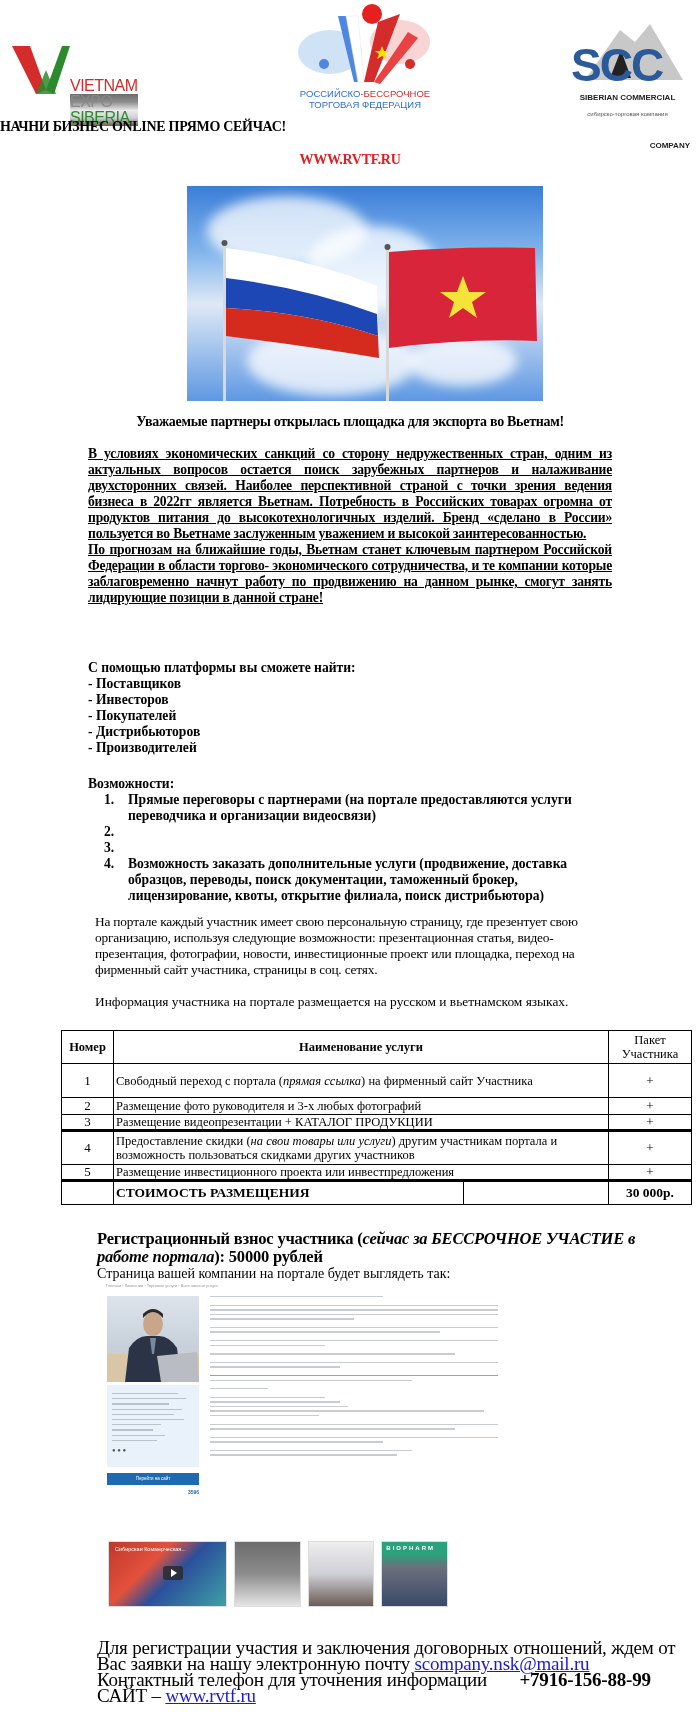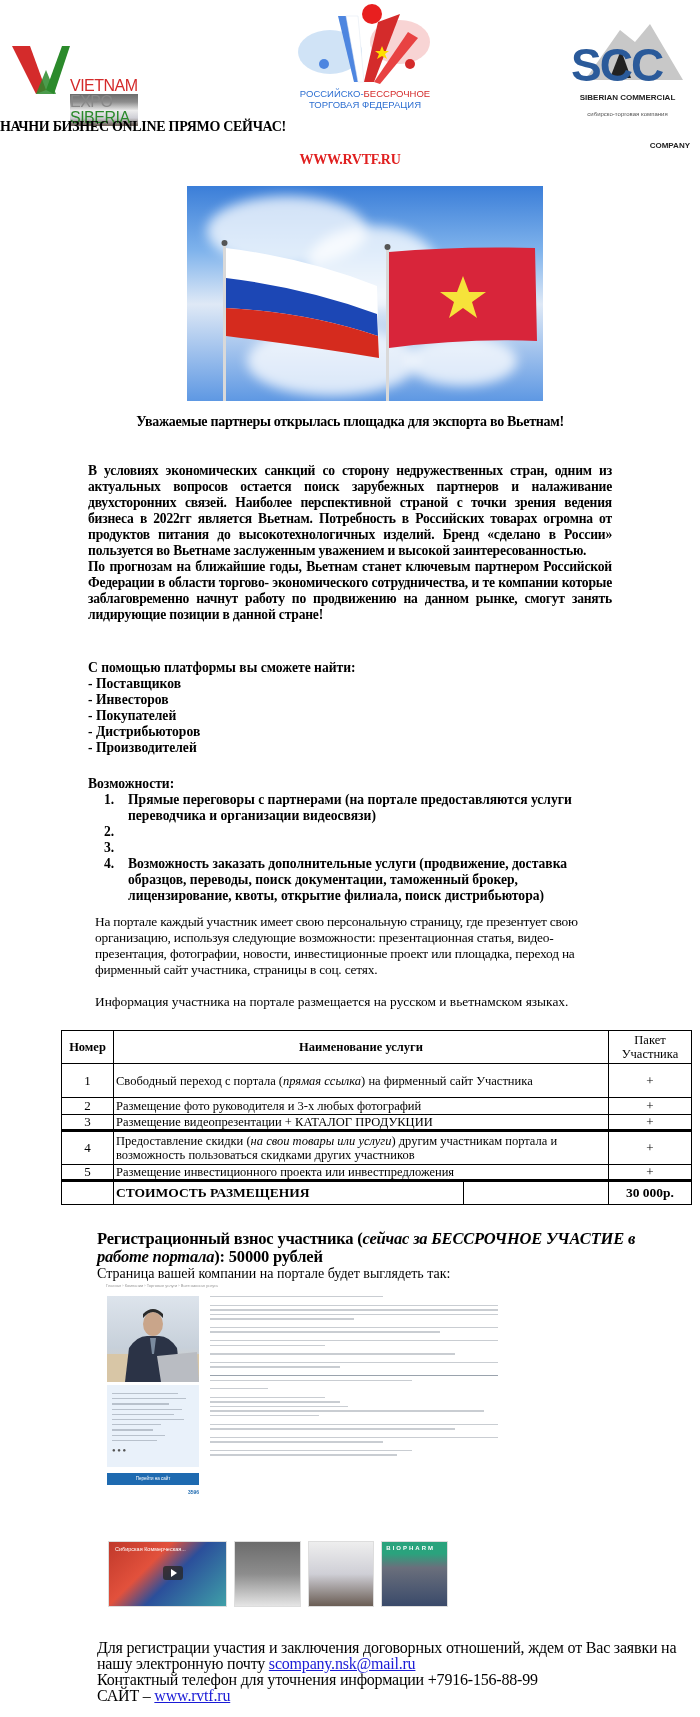--- a/index.html
+++ b/index.html
@@ -32,21 +32,21 @@
   .site-url { left: 0; top: 152px; width: 700px; text-align: center; font-weight: bold; font-size: 14px; color: #e02020; letter-spacing: -0.3px; }
 
   
   .flags { left: 187px; top: 186px; width: 356px; height: 215px; overflow: hidden;
     background: linear-gradient(180deg, #3b7ed8 0%, #7fb3ec 30%, #dfe9f6 55%, #5e98e3 100%); }
   .flags .cloud { position: absolute; border-radius: 50%; background: rgba(255,255,255,0.75); filter: blur(6px); }
 
   
   .intro-title { left: 0; top: 414px; width: 700px; text-align: center; font-weight: bold; font-size: 14px; letter-spacing: -0.3px; }
   .para { left: 88px; width: 524px; font-size: 13.6px; line-height: 16px; font-weight: bold; text-align: justify; letter-spacing: -0.2px; }
-  .p1 { top: 463px; }
+  .p1 { top: 446px; text-decoration: underline; }
   .find { left: 88px; top: 660px; width: 524px; font-weight: bold; font-size: 13.6px; line-height: 16px; }
   .opps-title { left: 88px; top: 776px; font-weight: bold; font-size: 13.6px; line-height: 16px; }
   .opps { left: 104px; top: 792px; width: 520px; font-weight: bold; font-size: 13.6px; line-height: 16px; }
   .opps .item { display: flex; }
   .opps .num { width: 24px; flex: none; }
   .portal-info { left: 95px; top: 914px; width: 520px; font-size: 13.4px; line-height: 16px; letter-spacing: -0.2px; }
   .lang-info { left: 95px; top: 994px; width: 560px; font-size: 13.4px; line-height: 16px; }
 
   
   .svc-table { left: 61px; top: 1030px; width: 631px; border-collapse: collapse; font-size: 12.5px; }
@@ -79,23 +79,23 @@
   .t-video { width: 134px !important; background: linear-gradient(135deg, #c0392b 0%, #e2513c 35%, #2b4f9b 55%, #3fa0a8 100%); }
   .t2 { background: linear-gradient(180deg, #6c6c6c 0%, #8d8d8d 50%, #e5e5e5 100%); }
   .t3 { background: linear-gradient(180deg, #eeeeee 0%, #cfcfd6 50%, #6a5d54 100%); }
   .t4 { background: linear-gradient(180deg, #2aa37d 0%, #2aa37d 18%, #6a6f7c 40%, #3a4a6a 100%); }
   .t4 .bp { position: absolute; top: 3px; left: 4px; color: #fff; font-family: "Liberation Sans", sans-serif; font-size: 6px; letter-spacing: 2px; font-weight: bold; }
   .play { position: absolute; left: 54px; top: 24px; width: 20px; height: 14px; background: rgba(40,40,40,0.8); border-radius: 3px; }
   .play:after { content: ""; position: absolute; left: 8px; top: 3px; border-left: 6px solid #fff; border-top: 4px solid transparent; border-bottom: 4px solid transparent; }
   .t-video .ttl { position: absolute; left: 6px; top: 4px; color: #fff; font-family: "Liberation Sans", sans-serif; font-size: 5.5px; }
 
   
-  .contact { left: 97px; top: 1640px; width: 580px; font-size: 16px; line-height: 16px; letter-spacing: -0.2px; }
+  .contact { left: 97px; top: 1640px; width: 580px; font-size: 19px; line-height: 16px; letter-spacing: -0.2px; }
   .contact a { color: #1a1ad6; text-decoration: underline; }
-  .contact .phone { font-weight: normal; }
+  .contact .phone { font-weight: bold; margin-left: 28px; }
 </style>
 </head>
 <body>
 
 <div class="abs logo-ves">
   <svg class="v" viewBox="0 0 60 56">
     <polygon points="2,6 20,6 36,50 26,54" fill="#d42b2b"></polygon>
     <polygon points="36,50 52,6 60,6 44,54" fill="#2b8a2b"></polygon>
     <polygon points="26,54 36,30 46,54" fill="#2b8a2b" opacity="0.85"></polygon>
   </svg>

